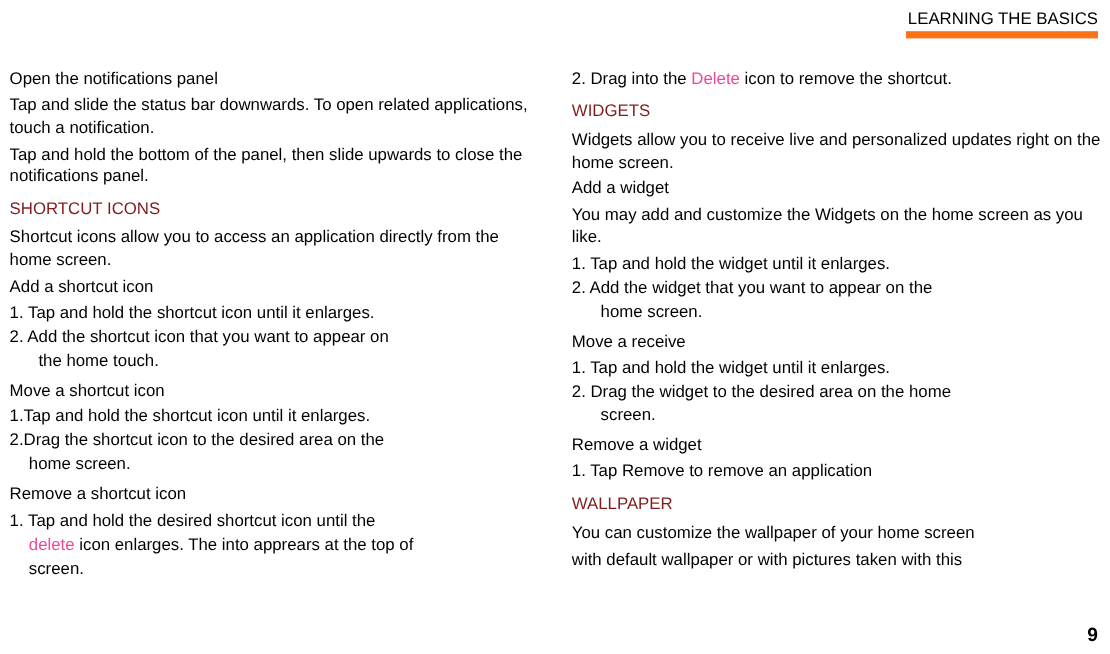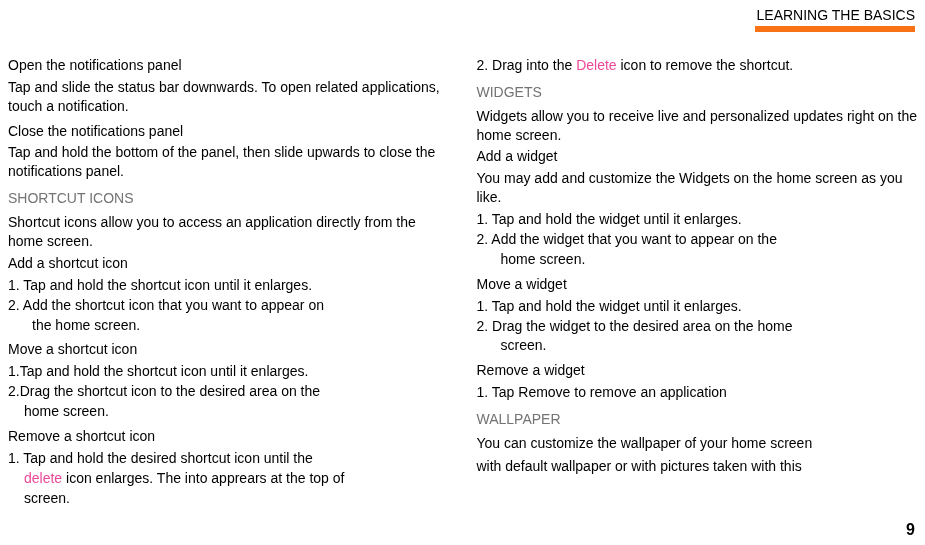--- a/index.html
+++ b/index.html
@@ -36,21 +36,21 @@
     .col {
       flex: 1;
     }
     .col-left {
       max-width: 445px;
     }
     .col-right {
       max-width: 445px;
     }
     .section-title {
-      color: #737373;
+      color: #7f1d1d;
       font-weight: normal;
       margin-top: 8px;
       margin-bottom: 5px;
       font-size: 14px;
     }
     .sub-title {
       margin-top: 6px;
       margin-bottom: 3px;
     }
     .para {
@@ -82,30 +82,29 @@
 <div class="header">
   <span>LEARNING THE BASICS</span>
 </div>
 
 <div class="content">
 
   <div class="col col-left">
     <div class="sub-title">Open the notifications panel</div>
     <div class="para">Tap and slide the status bar downwards. To open related applications, touch a notification.</div>
 
-    <div class="sub-title">Close the notifications panel</div>
     <div class="para">Tap and hold the bottom of the panel, then slide upwards to close the notifications panel.</div>
 
     <div class="section-title">SHORTCUT ICONS</div>
     <div class="para">Shortcut icons allow you to access an application directly from the home screen.</div>
 
     <div class="para">Add a shortcut icon</div>
     <div class="list-item">1. Tap and hold the shortcut icon until it enlarges.</div>
     <div class="list-item">2. Add the shortcut icon that you want to appear on</div>
-    <div class="list-item indent">the home screen.</div>
+    <div class="list-item indent">the home touch.</div>
 
     <div class="sub-title">Move a shortcut icon</div>
     <div class="list-item">1.Tap and hold the shortcut icon until it enlarges.</div>
     <div class="list-item">2.Drag the shortcut icon to the desired area on the</div>
     <div class="list-item indent-sm">home screen.</div>
 
     <div class="sub-title">Remove a shortcut icon</div>
     <div class="list-item">1. Tap and hold the desired shortcut icon until the</div>
     <div class="list-item indent-sm">
       <span class="blue-word">delete</span><span> icon enlarges. The into apprears at the top of</span>
@@ -120,21 +119,21 @@
 
     <div class="section-title">WIDGETS</div>
     <div class="para">Widgets allow you to receive live and personalized updates right on the home screen.</div>
 
     <div class="para">Add a widget</div>
     <div class="para">You may add and customize the Widgets on the home screen as you like.</div>
     <div class="list-item">1. Tap and hold the widget until it enlarges.</div>
     <div class="list-item">2. Add the widget that you want to appear on the</div>
     <div class="list-item indent">home screen.</div>
 
-    <div class="sub-title">Move a widget</div>
+    <div class="sub-title">Move a receive</div>
     <div class="list-item">1. Tap and hold the widget until it enlarges.</div>
     <div class="list-item">2. Drag the widget to the desired area on the home</div>
     <div class="list-item indent">screen.</div>
 
     <div class="sub-title">Remove a widget</div>
     <div class="list-item">1. Tap Remove to remove an application</div>
 
     <div class="section-title">WALLPAPER</div>
     <div class="para">You can customize the wallpaper of your home screen</div>
     <div class="para" style="margin-top:4px">with default wallpaper or with pictures taken with this</div>

